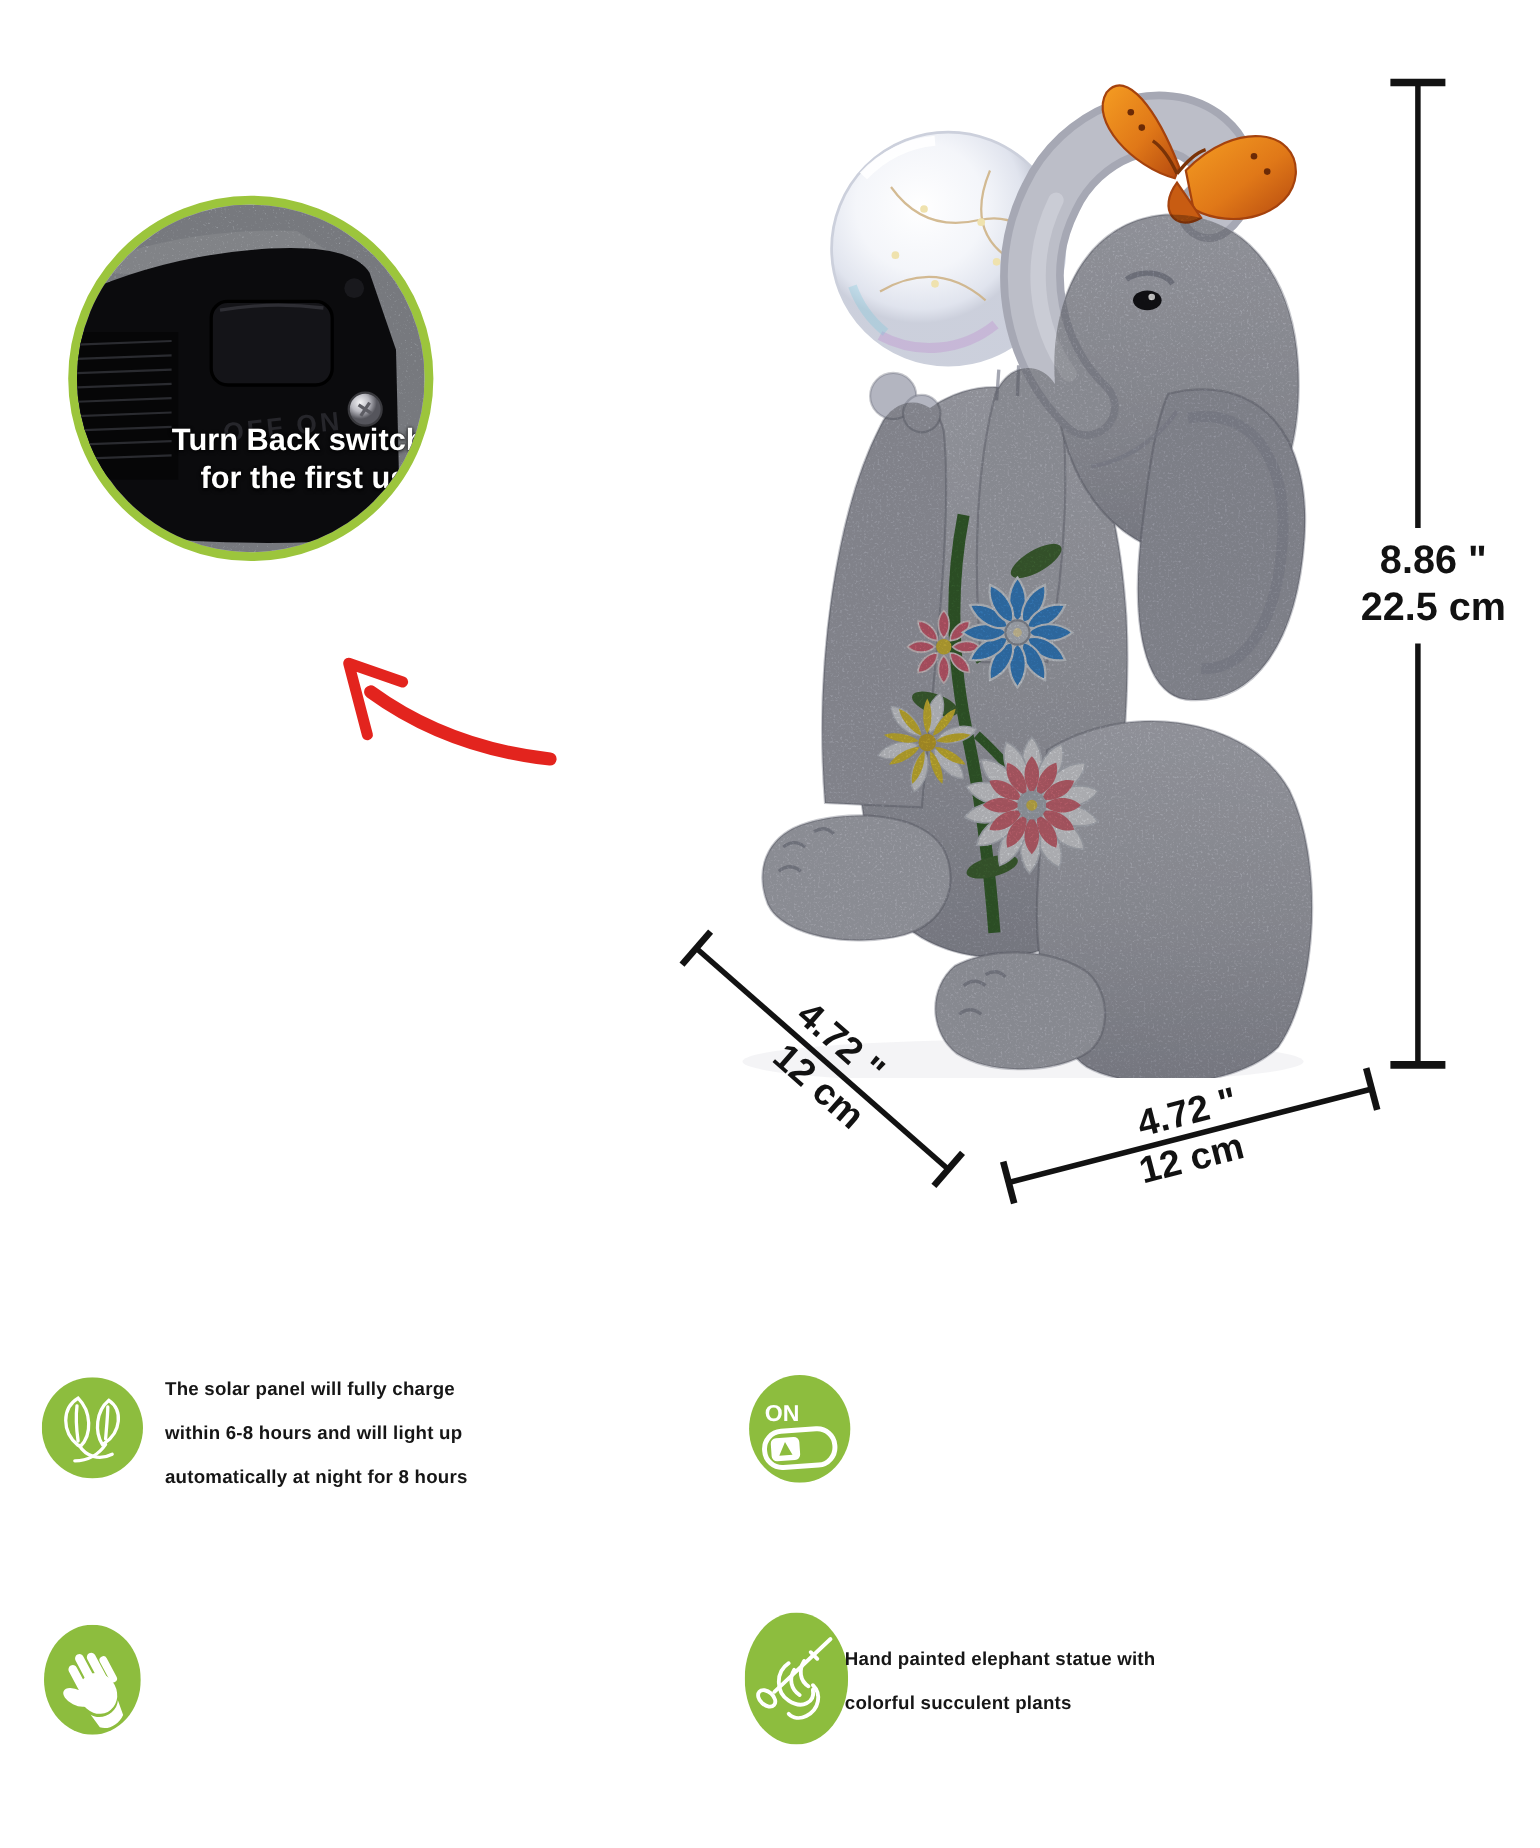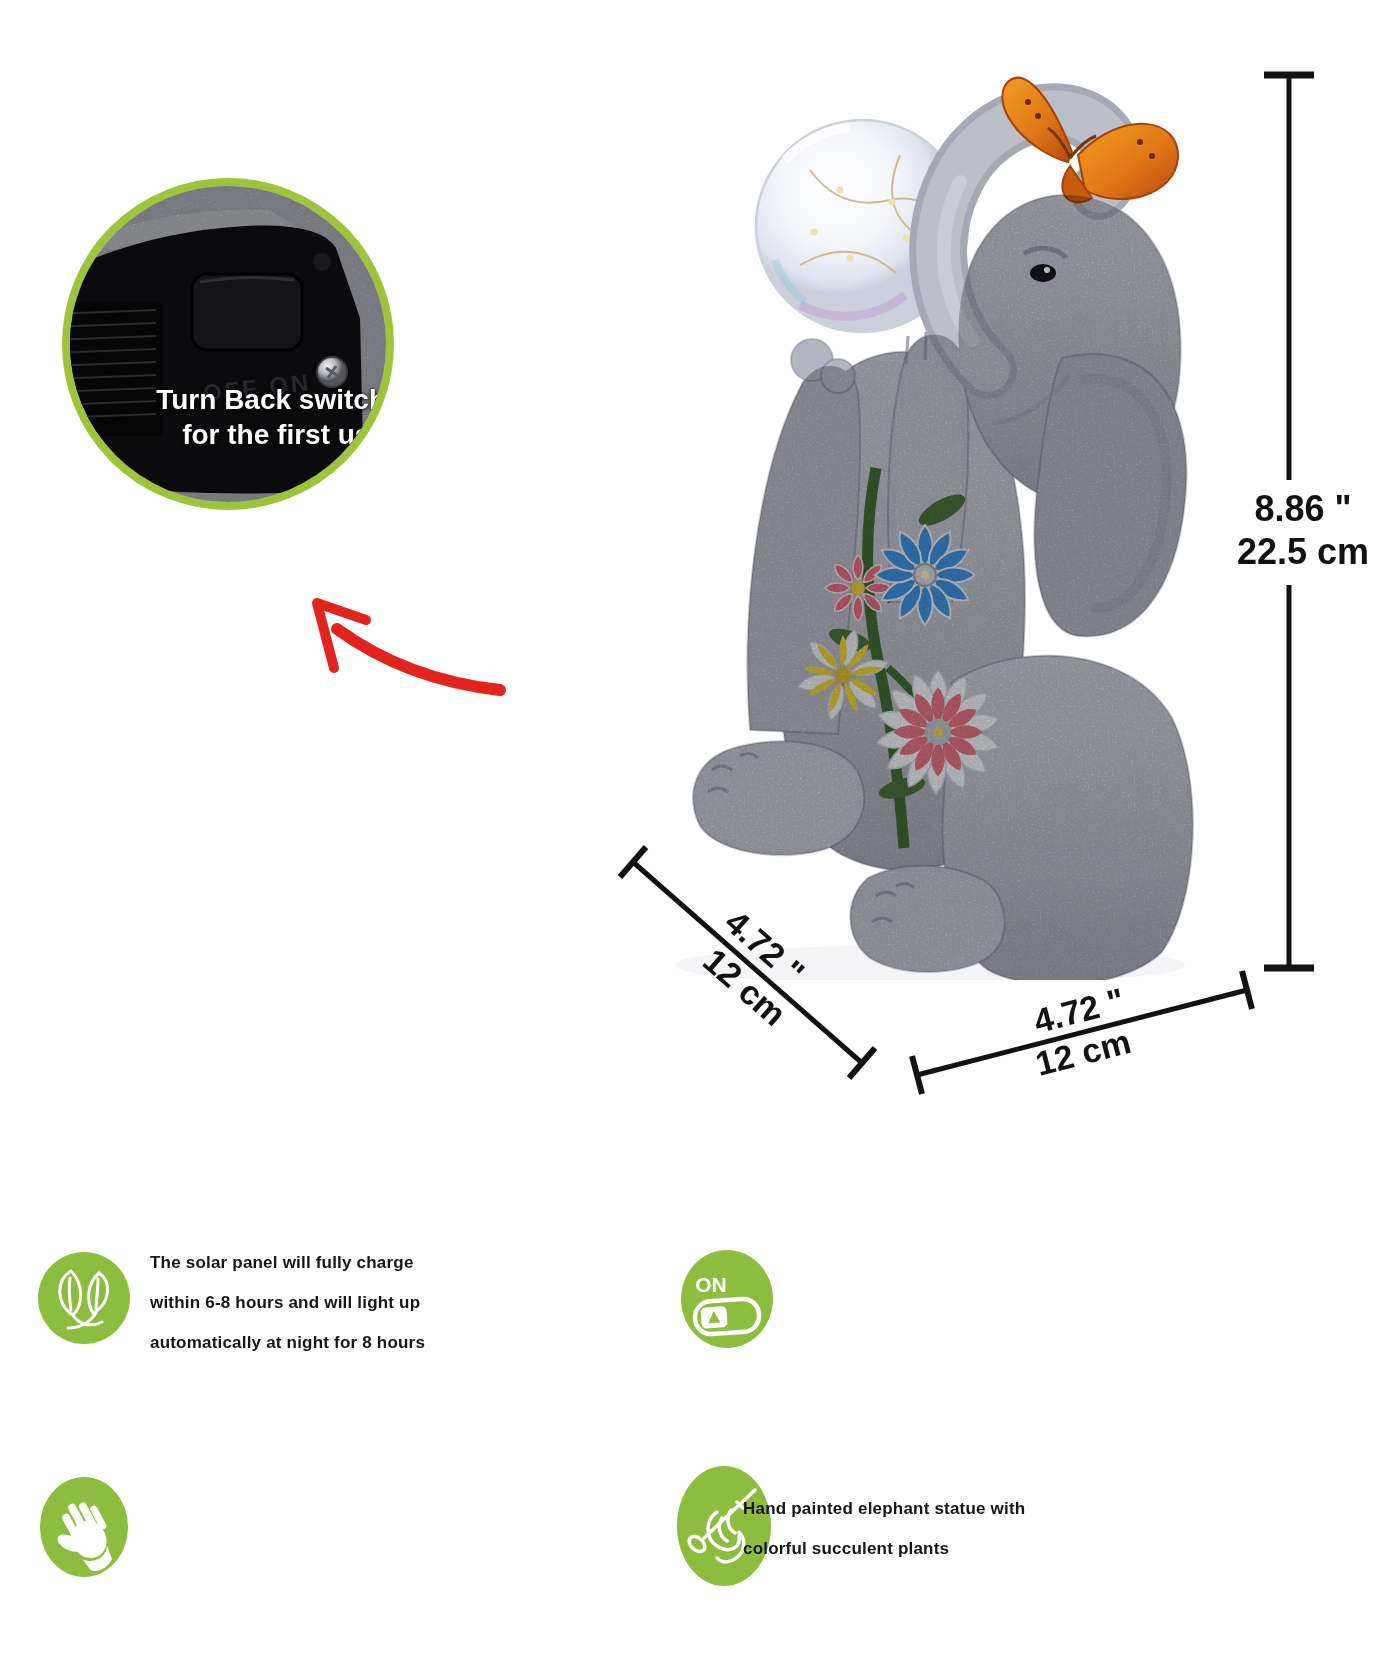--- a/index.html
+++ b/index.html
@@ -386,16 +386,16 @@
     <g stroke="#ffffff" stroke-width="3.5" fill="none" stroke-linecap="round">
       <ellipse cx="20" cy="78" rx="9" ry="6" transform="rotate(42 20 78)"></ellipse>
       <path d="M 27 72 L 78 24"></path>
       <path d="M 60 36 L 66 42"></path>
       <path d="M 40 46 C 28 54 28 72 40 80 C 52 88 64 82 62 70"></path>
       <path d="M 45 52 C 40 60 42 70 50 75"></path>
       <path d="M 54 44 C 49 52 50 62 58 67"></path>
       <path d="M 62 66 C 70 74 68 88 56 94 C 50 97 44 96 40 92"></path>
     </g>
   </svg>
-  <div class="feature-text" style="left:743px;top:1489px;width:490px">Hand painted elephant statue with
+  <div class="feature-text" style="left:768px;top:1489px;width:490px">Hand painted elephant statue with
 colorful succulent plants</div>
 
 </div>
 
 </body></html>

